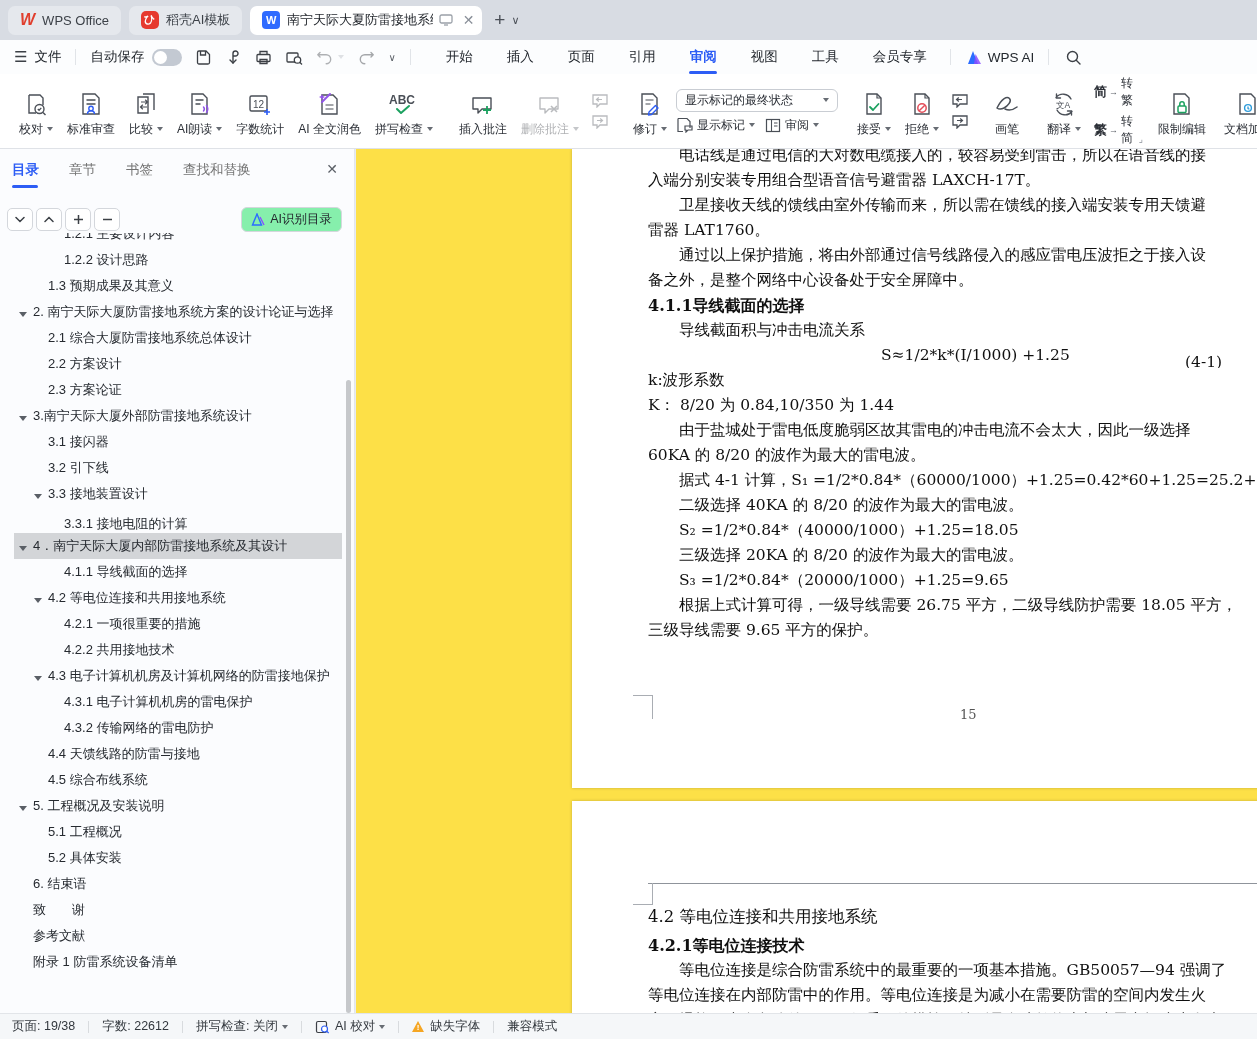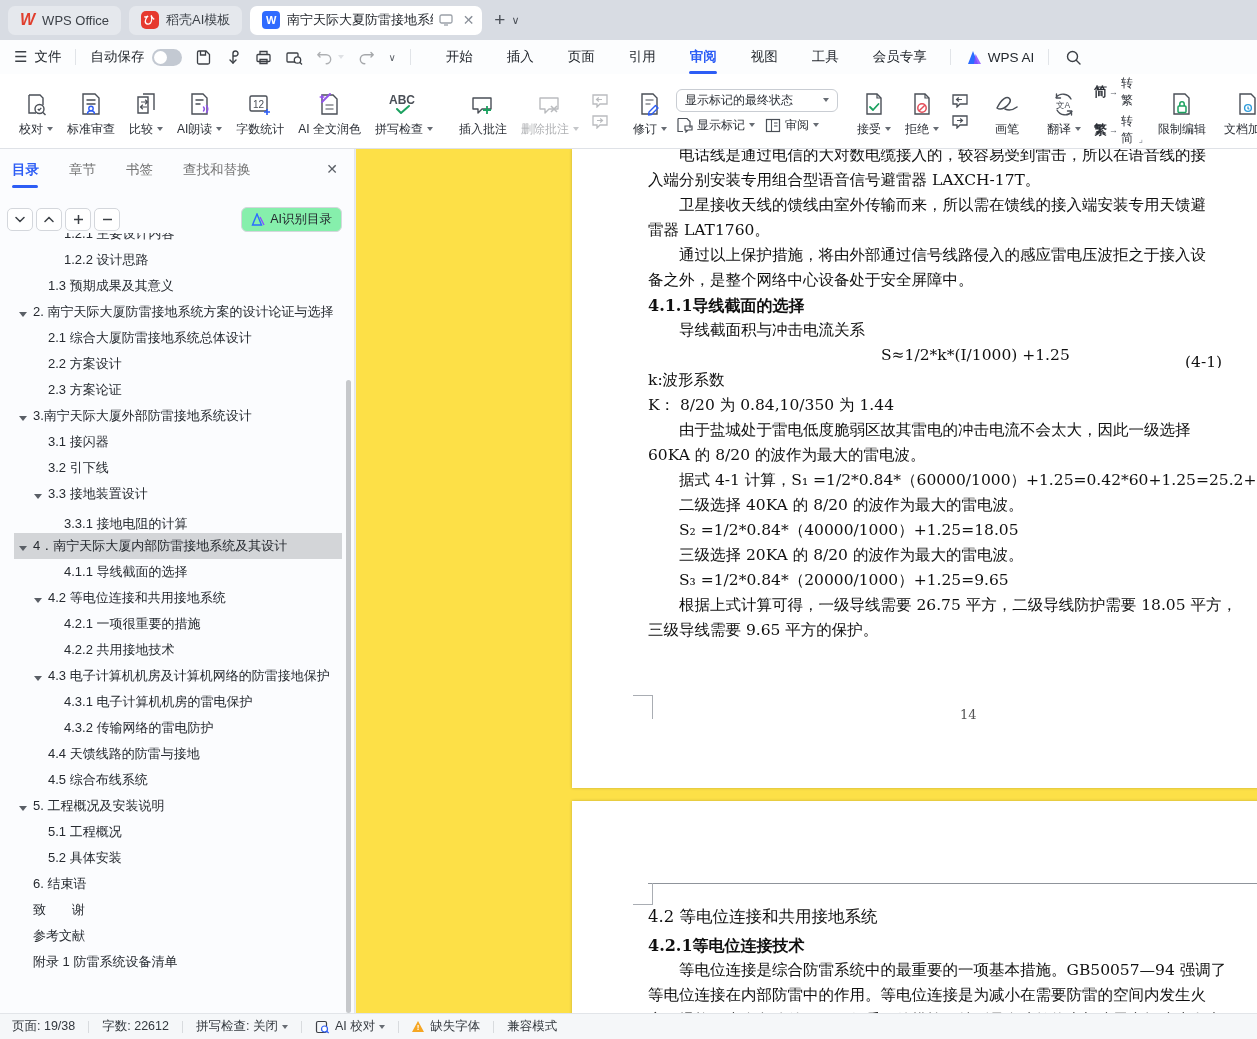--- a/index.html
+++ b/index.html
@@ -652,21 +652,21 @@
         <div class="dline flush"><span>60KA 的 8/20 的波作为最大的雷电波。</span></div>
         <div class="dline indent"><span>据式 4-1 计算，S₁ =1/2*0.84*（60000/1000）+1.25=0.42*60+1.25=25.2+1.25=26.75</span></div>
         <div class="dline indent"><span>二级选择 40KA 的 8/20 的波作为最大的雷电波。</span></div>
         <div class="dline indent"><span>S₂ =1/2*0.84*（40000/1000）+1.25=18.05</span></div>
         <div class="dline indent"><span>三级选择 20KA 的 8/20 的波作为最大的雷电波。</span></div>
         <div class="dline indent"><span>S₃ =1/2*0.84*（20000/1000）+1.25=9.65</span></div>
         <div class="dline indent"><span>根据上式计算可得，一级导线需要 26.75 平方，二级导线防护需要 18.05 平方，</span></div>
         <div class="dline flush"><span>三级导线需要 9.65 平方的保护。</span></div>
       </div>
     <div class="corner1"></div>
-    <div id="pagenum1">14</div>
+    <div id="pagenum1">15</div>
   </div>
   <div class="page" id="page2">
     <div class="hdrline"></div>
     <div class="corner2"></div>
     <div class="pcontent" id="p2content">
         <div class="dline h2"><span>4.2 等电位连接和共用接地系统</span></div>
         <div class="dline h3"><span>4.2.1等电位连接技术</span></div>
         <div class="dline indent"><span>等电位连接是综合防雷系统中的最重要的一项基本措施。GB50057—94 强调了</span></div>
         <div class="dline flush"><span>等电位连接在内部防雷中的作用。等电位连接是为减小在需要防雷的空间内发生火</span></div>
         <div class="dline flush"><span>灾、爆炸、生命危险的，一项很重要的措施，特别是在建筑物内部防雷空间防止发生</span></div>

